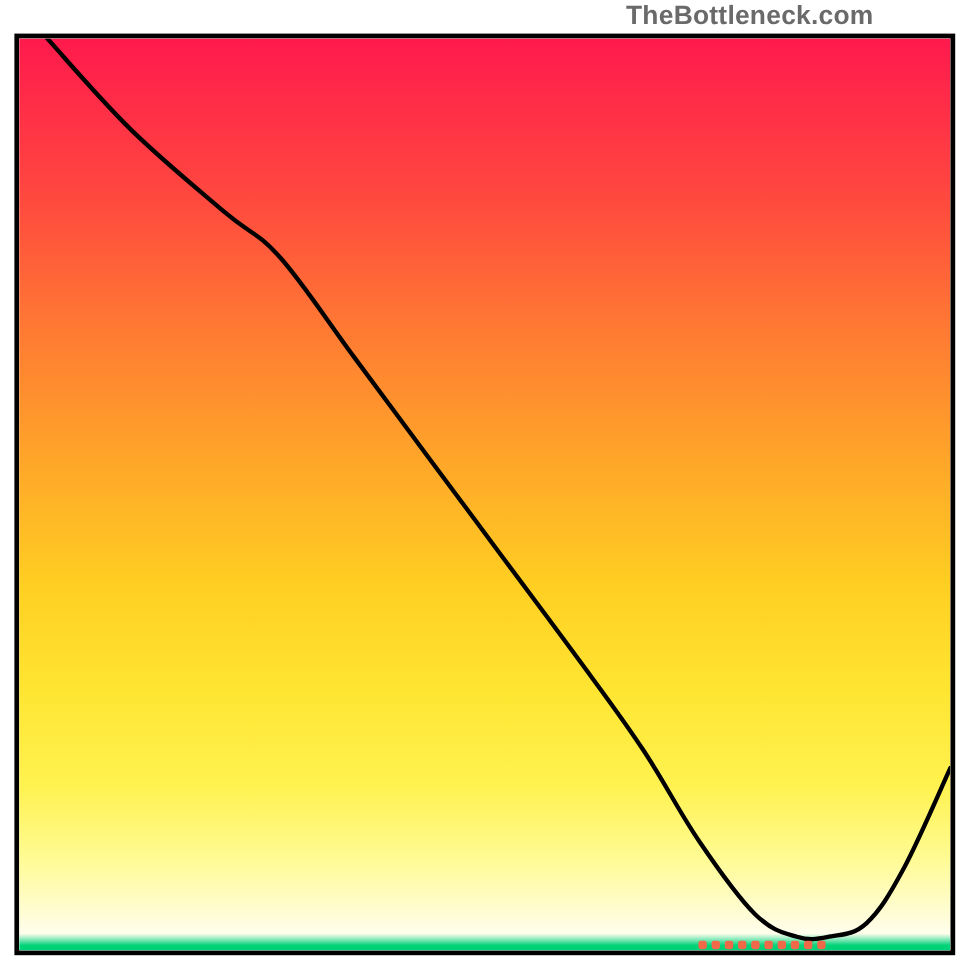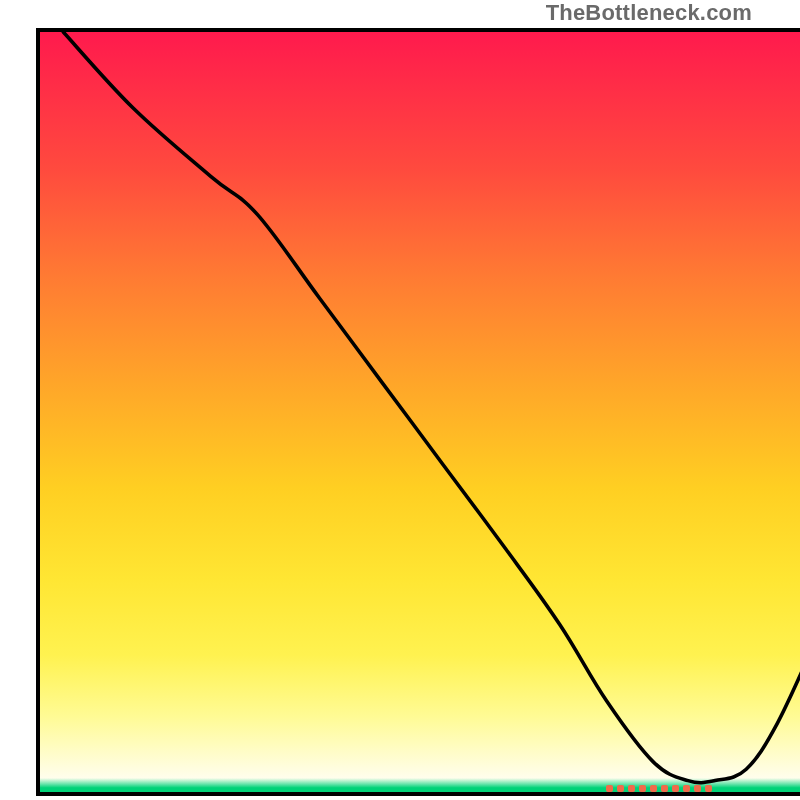--- a/index.html
+++ b/index.html
@@ -8,21 +8,20 @@
     width: 800px;
     height: 800px;
     background: #ffffff;
     font-family: Arial, Helvetica, sans-serif;
     overflow: hidden;
   }
   .stage {
     position: relative;
     width: 740px;
     height: 800px;
-    margin-left: 24px;
   }
   .watermark {
     position: absolute;
     top: 0;
     right: 12px;
     font-size: 22px;
     font-weight: 600;
     color: #6a6a6a;
     letter-spacing: 0.2px;
     user-select: none;

